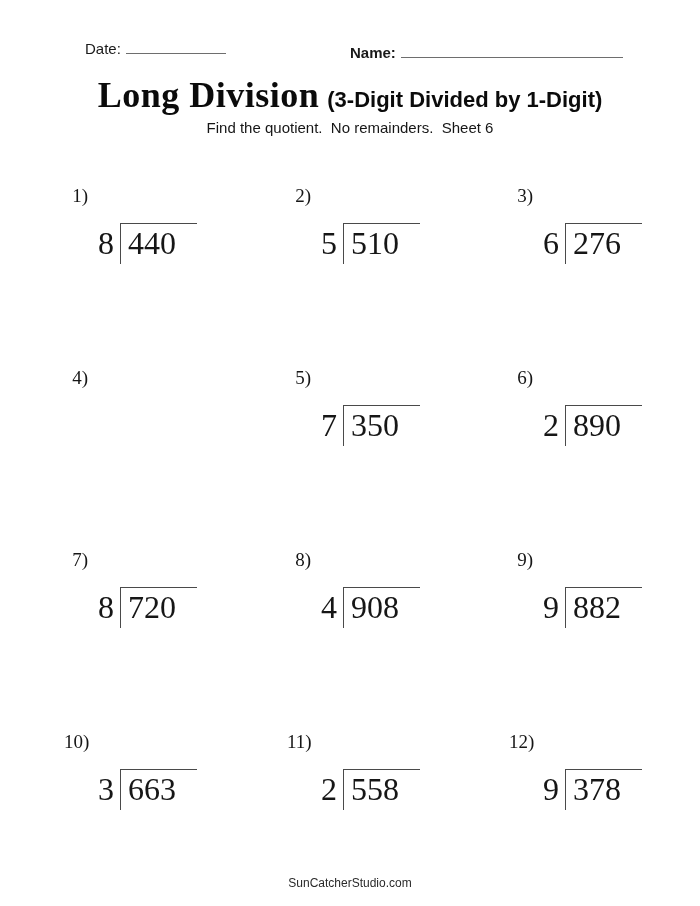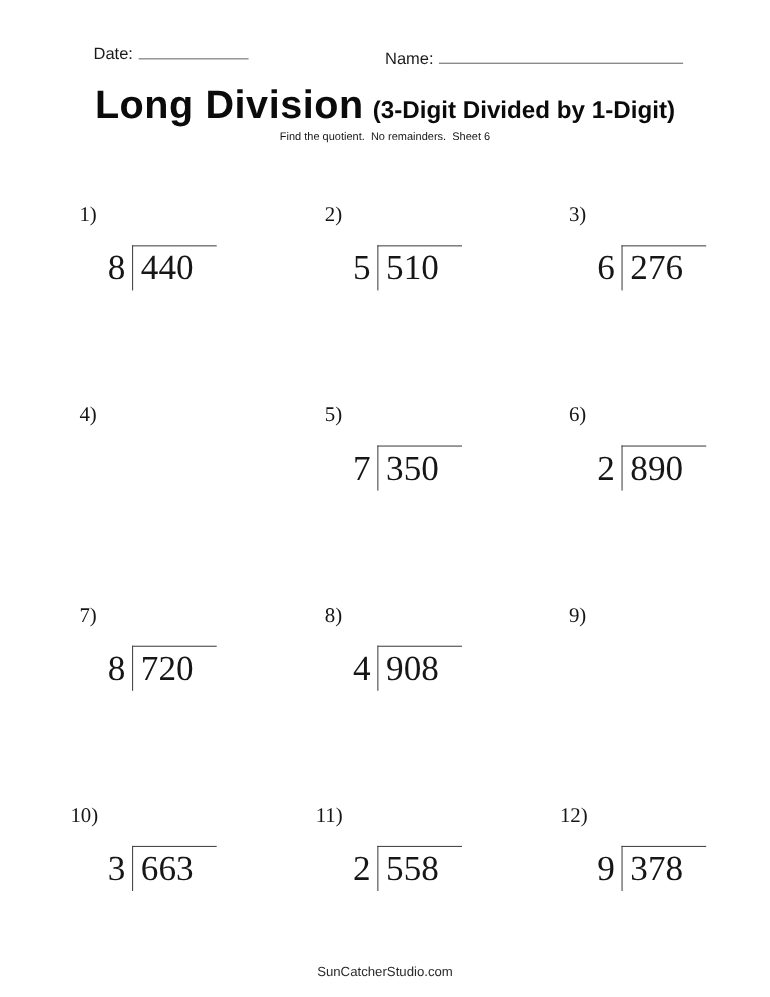--- a/index.html
+++ b/index.html
@@ -18,51 +18,52 @@
   .fill-field .fill-label { vertical-align: baseline; }
   .fill-line {
     display: inline-block;
     border-bottom: 1.6px solid #6e6e6e;
     height: 13px;
     margin-left: 5px;
     vertical-align: baseline;
   }
   #date-field { left: 85px; top: 40px; }
   #date-field .fill-line { width: 100px; }
-  #name-field { left: 350px; top: 44px; }
+  #name-field { left: 350px; top: 44px; font-weight: bold; }
   #name-field .fill-line { width: 222px; }
 
   
   .title-row {
     position: absolute;
     top: 74px;
     left: 0;
     width: 100%;
     text-align: center;
     white-space: nowrap;
   }
   .title-main {
     font-size: 36px;
     font-weight: bold;
     letter-spacing: 0.5px;
     color: #0b0b0b;
+    font-family: Liberation Serif, serif;
   }
   .title-sub {
     font-size: 22px;
     font-weight: bold;
     color: #0b0b0b;
     margin-left: 8px;
   }
   .subtitle {
     position: absolute;
     top: 119px;
     left: 0;
     width: 100%;
     text-align: center;
-    font-size: 10px;
+    font-size: 15px;
     color: #161616;
     white-space: pre;
   }
 
   
   .problems-grid {
     position: absolute;
     left: 64px;
     top: 186px;
     display: grid;
@@ -156,20 +157,21 @@
     <div class="problem"><span class="divisor">8</span><span class="bracket"><span class="dividend">720</span></span></div>
   </div>
 
   <div class="cell">
     <div class="plabel">8)</div>
     <div class="problem"><span class="divisor">4</span><span class="bracket"><span class="dividend">908</span></span></div>
   </div>
 
   <div class="cell">
     <div class="plabel">9)</div>
+    <div class="problem"><span class="divisor">9</span><span class="bracket"><span class="dividend">882</span></span></div>
   </div>
 
   <div class="cell">
     <div class="plabel">10)</div>
     <div class="problem"><span class="divisor">3</span><span class="bracket"><span class="dividend">663</span></span></div>
   </div>
 
   <div class="cell">
     <div class="plabel">11)</div>
     <div class="problem"><span class="divisor">2</span><span class="bracket"><span class="dividend">558</span></span></div>

